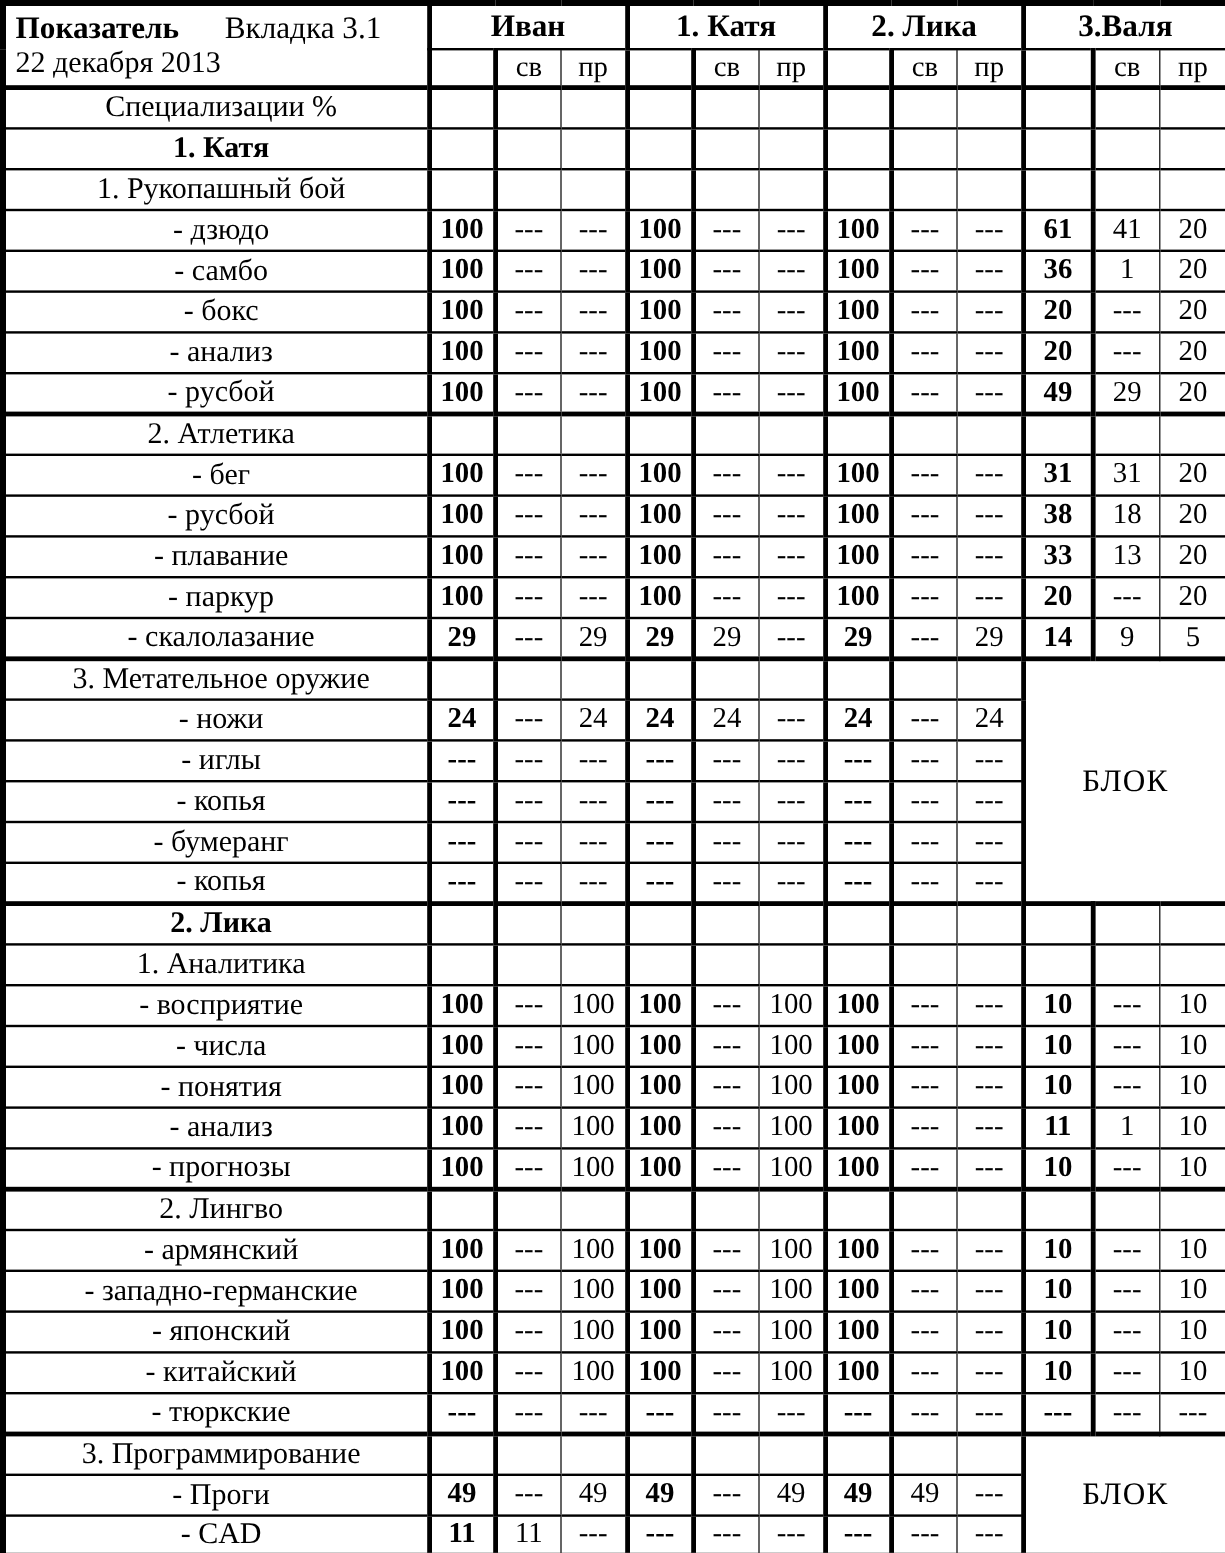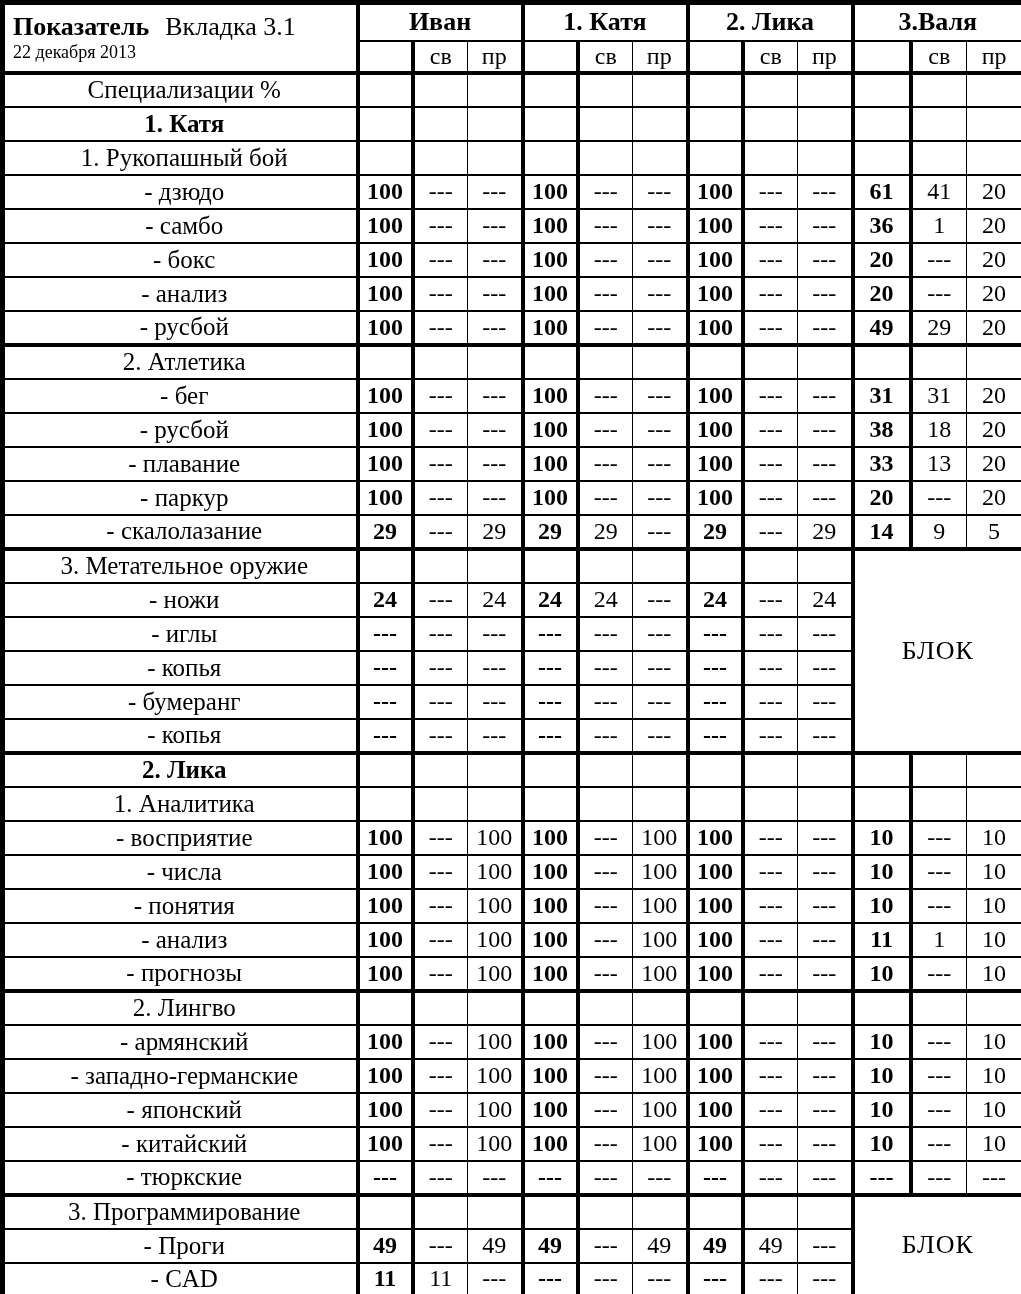--- a/index.html
+++ b/index.html
@@ -42,22 +42,22 @@
   thead tr.r2 { height: 32px; }
   .title-cell {
     text-align: left;
     padding-left: 8px;
     border-right-width: 4px;
     border-left-width: 0;
     border-top-width: 0;
     font-size: 26px;
   }
   .title-line1 { font-weight: bold; }
-  .title-tab { font-weight: normal; margin-left: 16px; text-align: center; }
-  .title-date { font-weight: normal; font-size: 18px; }
+  .title-tab { font-weight: normal; margin-left: 38px; text-align: center; }
+  .title-date { font-weight: normal; font-size: 25px; }
   .group-h {
     text-align: center;
     font-weight: bold;
     font-size: 26px;
     border-left-width: 4px;
     border-right-width: 4px;
     border-top-width: 0;
     border-bottom-width: 2px;
     font-family: Liberation Serif, serif;
   }

